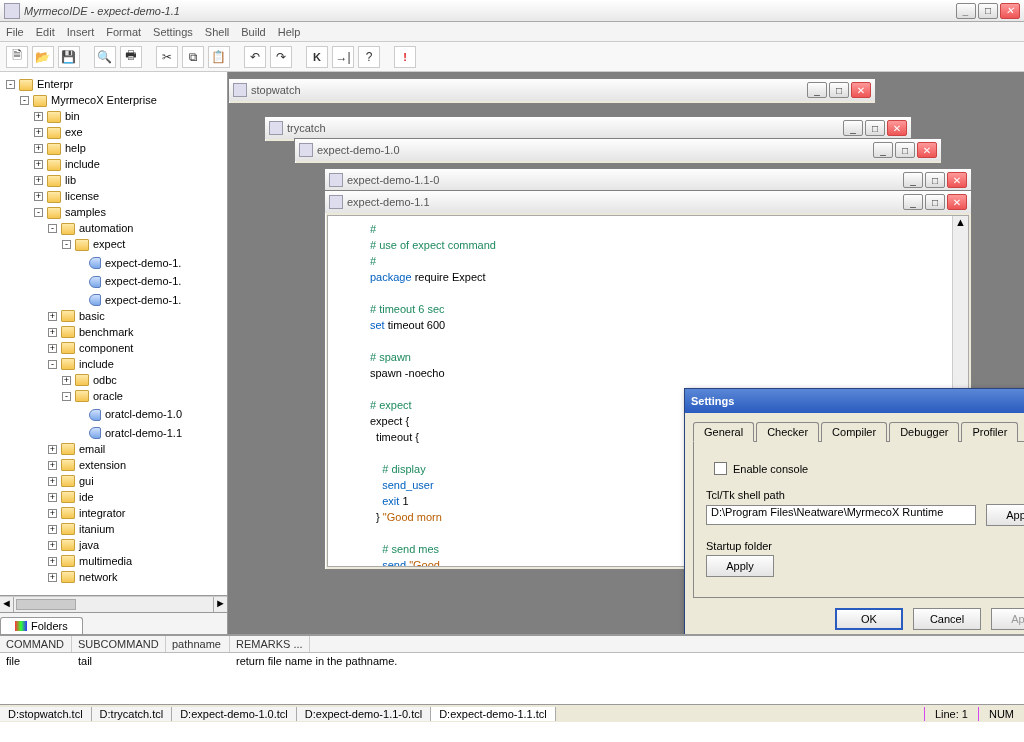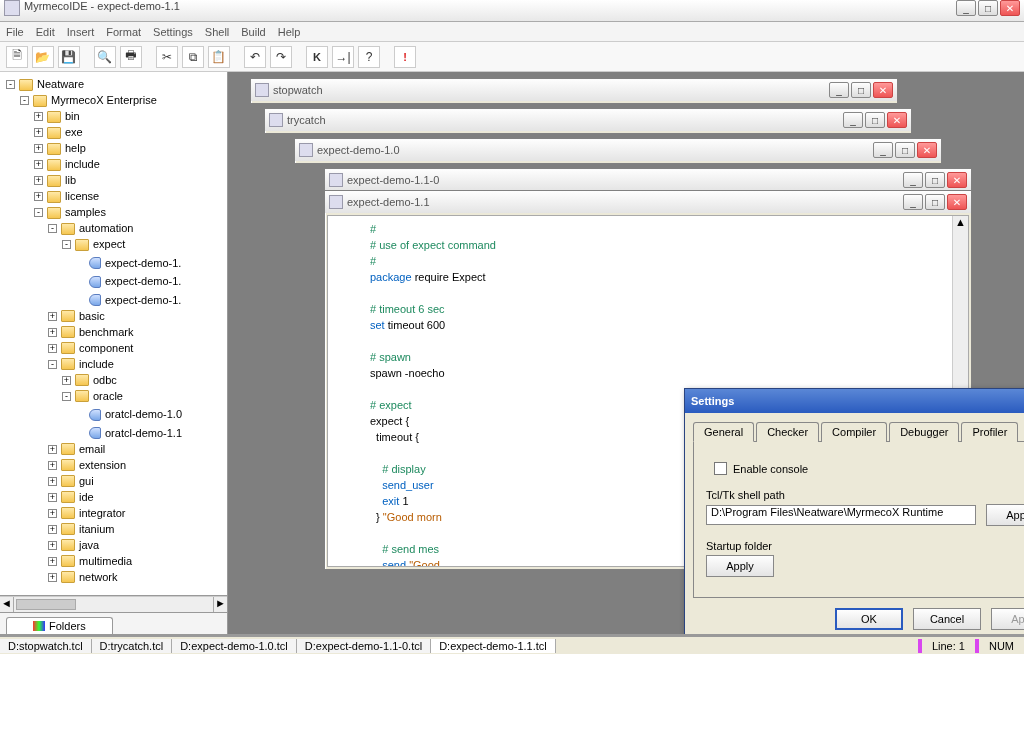--- a/index.html
+++ b/index.html
@@ -1,19 +1,19 @@
 <!DOCTYPE html>
 <html><head>
 <meta charset="utf-8">
 <style>
 * { box-sizing: border-box; margin: 0; padding: 0; font-family: Tahoma, sans-serif; font-size: 11px; }
 body { background: #fff; width: 1024px; height: 742px; overflow: hidden; position: relative; }
 
 
-.titlebar { height: 22px; background: linear-gradient(#fff,#e8e8e8); border-bottom: 1px solid #aaa; display: flex; align-items: flex-start; padding: 0 4px; }
+.titlebar { height: 22px; background: linear-gradient(#fff,#e8e8e8); border-bottom: 1px solid #aaa; display: flex; align-items: center; padding: 0 4px; font-style: italic; }
 .titlebar .app-icon { width: 16px; height: 16px; background:#dde; border:1px solid #99a; margin-right:4px; }
 .titlebar .title { color:#444; }
 .titlebar .winbtns { margin-left:auto; display:flex; gap:2px; }
 .winbtn { width:20px; height:16px; border:1px solid #888; background:linear-gradient(#fefefe,#ddd); border-radius:2px; display:flex; align-items:center; justify-content:center; font-size:10px; color:#333; }
 .winbtn.close { background:linear-gradient(#f99,#e55); color:#fff; border-color:#c44; }
 
 
 .menubar { height:20px; background:#f4f4f4; display:flex; align-items:center; padding:0 6px; gap:12px; border-bottom:1px solid #ccc; color:#555;}
 .menubar span { cursor:default; }
 
@@ -31,21 +31,21 @@
 .tree ul { list-style:none; padding-left:14px; }
 .tree li { white-space:nowrap; line-height:15px; }
 .tn { display:inline-flex; align-items:center; gap:2px;}
 .exp { display:inline-block; width:9px; height:9px; border:1px solid #888; text-align:center; line-height:7px; font-size:9px; margin-right:2px; background:#fff; cursor:pointer;}
 .noexp { display:inline-block; width:11px; }
 .fld { display:inline-block; width:14px; height:12px; background:linear-gradient(#ffe9a8,#f5c651); border:1px solid #caa03a; border-radius:1px; margin-right:2px;}
 .fit { display:inline-block; width:12px; height:12px; background:linear-gradient(#cfe0ff,#7aa7e8); border:1px solid #5a7dc0; border-radius:6px 2px 2px 6px; margin-right:2px;}
 .tree-scroll { height:16px; background:#eee; border-top:1px solid #ccc; display:flex;}
 .tree-scroll .thumb { width:60px; background:#ccc; margin:2px; border:1px solid #aaa;}
 .folders-tab { height:22px; border-top:1px solid #999; background:#f4f4f4; display:flex; align-items:flex-end;}
-.folders-tab .tab { padding:2px 26px; border:1px solid #999; border-bottom:none; background:#fff; border-top-left-radius:3px; border-top-right-radius:3px; margin-left:6px; display:flex; align-items:center; gap:4px;}
+.folders-tab .tab { padding:2px 14px; border:1px solid #999; border-bottom:none; background:#fff; border-top-left-radius:3px; border-top-right-radius:3px; margin-left:0; display:flex; align-items:center; gap:4px;}
 .folders-tab .ticon { width:12px; height:10px; background:linear-gradient(to right,#f33,#3f3,#33f); }
 
 
 .mdi { flex:1; background:#7f7f7f; position:relative; overflow:hidden;}
 .mwin { position:absolute; background:#ece9d8; border:1px solid #808080; box-shadow:1px 1px 0 #fff inset; }
 .mwin .mtitle { display:flex; align-items:center; padding:2px 4px; background:linear-gradient(#fefefe,#e4e4e4); height:22px; }
 .mwin .micon { width:14px; height:14px; background:#dde; border:1px solid #99a; margin-right:4px;}
 .mwin .mname { color:#555; }
 .mwin .mbtns { margin-left:auto; display:flex; gap:2px;}
 .mwin .body { background:#fff; border:1px solid #aaa; margin:2px; overflow:hidden;padding-left:36px; }
@@ -82,21 +82,21 @@
 .kwrow span { padding:0 6px;}
 .kw-tab { height:22px; border-top:1px solid #999; background:#f4f4f4; display:flex; align-items:flex-end;}
 .kw-tab .tab { padding:2px 10px; border:1px solid #999; border-bottom:none; background:#fff; border-top-left-radius:3px; border-top-right-radius:3px; margin-left:2px; display:flex; align-items:center; gap:4px;}
 .kw-tab .ticon { width:12px; height:10px; background:linear-gradient(to right,#f33,#3f3,#33f);}
 
 
 .status { height:18px; border-top:1px solid #999; background:#ece9d8; display:flex; align-items:center;}
 .status .sbtab { padding:1px 8px; border-right:1px solid #aaa; background:#f4f4f4;}
 .status .sbtab.active { background:#fff;}
 .status .spacer { flex:1;}
-.status .cell { padding:1px 10px; border-left:4px solid #d946ef;}
+.status .cell { padding:1px 10px; border-left:1px solid #d946ef;}
 
 .c1 { width:72px;} .c2 { width:94px;} .c3 { width:64px;}
 </style>
 </head>
 <body>
 
 <div class="titlebar">
   <div class="app-icon"></div>
   <div class="title">MyrmecoIDE - expect-demo-1.1</div>
   <div class="winbtns">
@@ -144,21 +144,21 @@
 </div>
 
 <div class="main">
 
   <div class="treewrap">
     <div class="tree">
       <ul style="padding-left:2px">
         <li><span class="tn">
               <span class="exp">-</span>
               <span class="fld"></span>
-              <span>Neatware</span>
+              <span>Enterpr</span>
             </span>
           <ul>
             <li><span class="tn">
                   <span class="exp">-</span>
                   <span class="fld"></span>
                   <span>MyrmecoX Enterprise</span>
                 </span>
               <ul>
                 <li><span class="tn">
                       <span class="exp">+</span>
@@ -334,32 +334,32 @@
       </div>
     <div class="folders-tab">
       <div class="tab">
           <span class="ticon"></span>
           <span>Folders</span>
         </div>
     </div>
   </div>
 
   <div class="mdi">
-    <div class="mwin" style="left:22px; top:6px; width:648px; height:26px;">
+    <div class="mwin" style="left:0; top:6px; width:648px; height:26px;">
       <div class="mtitle">
           <div class="micon"></div>
           <div class="mname">stopwatch</div>
         <div class="mbtns">
             <div class="winbtn">_</div>
             <div class="winbtn">□</div>
             <div class="winbtn close">✕</div>
           </div>
       </div>
     </div>
-    <div class="mwin" style="left:36px; top:36px; width:648px; height:26px;text-align:center;">
+    <div class="mwin" style="left:36px; top:44px; width:648px; height:26px;text-align:center;">
       <div class="mtitle">
           <div class="micon"></div>
           <div class="mname">trycatch</div>
         <div class="mbtns">
             <div class="winbtn">_</div>
             <div class="winbtn">□</div>
             <div class="winbtn close">✕</div>
           </div>
       </div>
     </div>
@@ -460,20 +460,34 @@
           <button class="btn" style="border:2px solid #2a5bbf">OK</button>
           <button class="btn">Cancel</button>
           <button class="btn disabled">Apply</button>
         </div>
       </div>
     </div>
   </div>
 </div>
 
 <div class="bottom">
+  <div class="kwpanel">
+    <div class="kwhdr">
+      <span class="c1">COMMAND</span>
+      <span class="c2">SUBCOMMAND</span>
+      <span class="c3">pathname</span>
+      <span>REMARKS ...</span>
+    </div>
+    <div class="kwrow">
+      <span class="c1">file</span>
+      <span class="c2">tail</span>
+      <span class="c3"></span>
+      <span>return file name in the pathname.</span>
+    </div>
+  </div>
 </div>
 
 <div class="status">
   <div class="sbtab">D:stopwatch.tcl</div>
   <div class="sbtab">D:trycatch.tcl</div>
   <div class="sbtab">D:expect-demo-1.0.tcl</div>
   <div class="sbtab">D:expect-demo-1.1-0.tcl</div>
   <div class="sbtab active">D:expect-demo-1.1.tcl</div>
   <div class="spacer"></div>
   <div class="cell">Line: 1</div>

